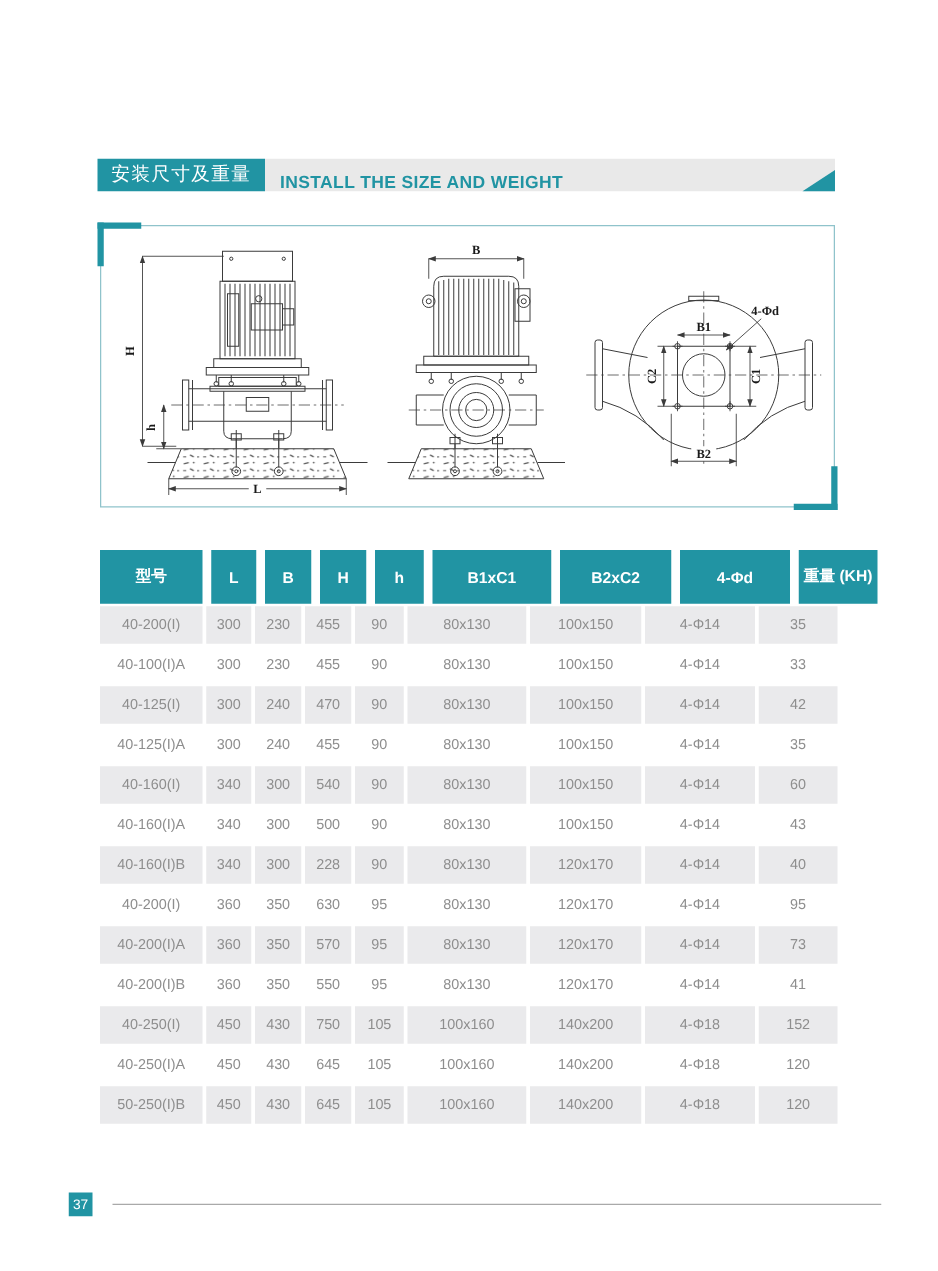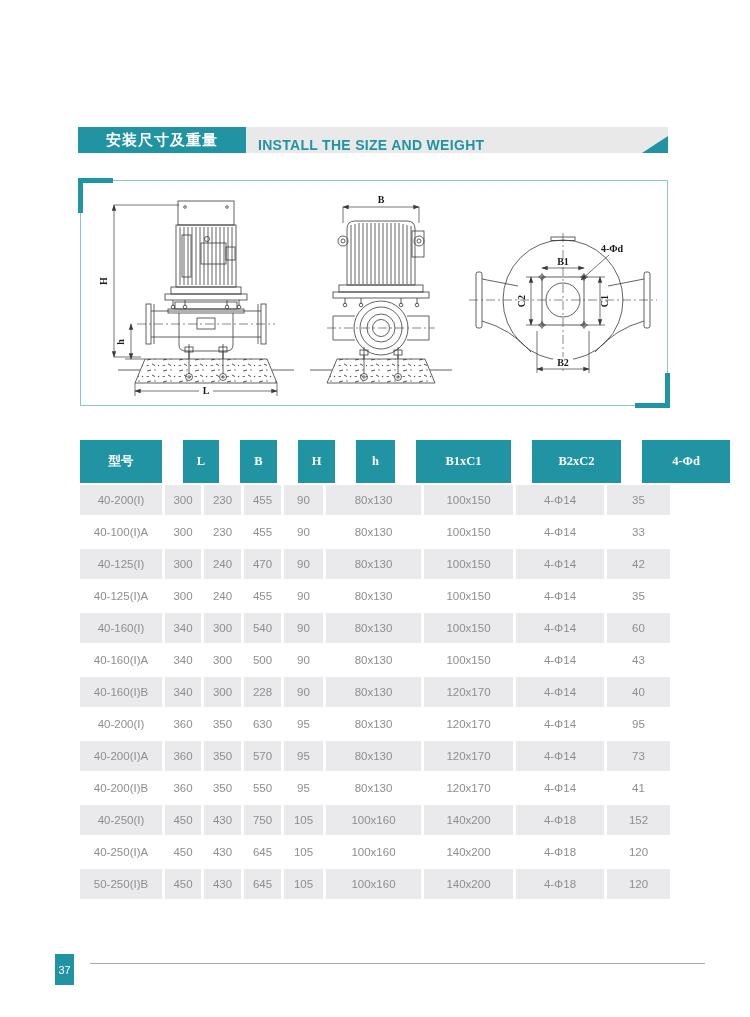--- a/index.html
+++ b/index.html
@@ -1,22 +1,22 @@
 <!DOCTYPE html>
 <html style="--teal: #2194a3; --row_alt: #eaeaec; --table_text: #8e8e8e;"><head>
 <meta charset="utf-8">
 <style>
   html,body{margin:0;padding:0;background:#fff;}
   .page{position:relative;width:750px;height:1017px;background:#fff;overflow:hidden;
         font-family:"Liberation Sans",sans-serif;}
 
   
   .section-header{position:absolute;left:78px;top:127px;width:590px;height:26px;display:flex;}
-  .title-zh{background:var(--teal);color:#fff;font-weight:bold;font-size:15px;
-            line-height:26px;padding:0 28px;white-space:nowrap;letter-spacing:1px;}
+  .title-zh{background:var(--teal);color:#fff;font-weight:normal;font-size:15px;
+            line-height:26px;padding:0 11px;white-space:nowrap;letter-spacing:1px;}
   .title-en-bar{flex:1;background:#e9e9e9;position:relative;display:flex;align-items:flex-end;
                 padding-left:12px;}
   .title-en{color:var(--teal);font-weight:bold;font-size:14px;letter-spacing:.3px;}
   .corner-triangle{position:absolute;right:0;bottom:0;width:0;height:0;
                    border-left:26px solid transparent;border-bottom:17px solid var(--teal);}
 
   
   .drawing-panel{position:absolute;left:80px;top:180px;width:586px;height:224px;
                  border:1px solid #8fc3cb;background:#fff;}
   .corner{position:absolute;width:30px;height:30px;pointer-events:none;}
@@ -25,30 +25,30 @@
   .drawing-panel svg{display:block;width:100%;height:100%;}
   .ln{fill:none;stroke:#3b3b3b;stroke-width:.8;}
   .dim{fill:none;stroke:#3b3b3b;stroke-width:.7;}
   .cl{fill:none;stroke:#3b3b3b;stroke-width:.6;stroke-dasharray:9 3 2 3;}
   .fnd{fill:url(#spk);stroke:#3b3b3b;stroke-width:.8;}
   .dimtext{font-family:"Liberation Serif",serif;font-weight:bold;font-size:10px;fill:#1a1a1a;}
 
   
   .dim-table{position:absolute;left:80px;top:440px;width:590px;
              --cols:82px 36px 37px 37px 39px 95px 89px 88px 63px;}
-  .thead{display:grid;grid-template-columns:var(--cols);column-gap:21px;height:43px;margin-bottom:2px;font-family:Liberation Serif, serif;}
+  .thead{display:grid;grid-template-columns:var(--cols);column-gap:7px;height:43px;margin-bottom:2px;}
   .hcell{background:var(--teal);color:#fff;font-size:12.5px;font-weight:bold;
          display:flex;align-items:center;justify-content:center;}
   .trow{display:grid;grid-template-columns:var(--cols);column-gap:3px;height:30px;margin-bottom:2px;}
   .tcell{display:flex;align-items:center;justify-content:center;font-size:11.5px;
          color:#8e8e8e;background:#fff;}
   .trow:nth-child(odd) .tcell{background:#eaeaec;}
 
   
-  .page-badge{position:absolute;left:55px;top:954px;width:19px;height:31px;background:var(--teal);
+  .page-badge{position:absolute;left:55px;top:954px;width:19px;height:19px;background:var(--teal);
               color:#fff;font-size:11px;display:flex;align-items:center;justify-content:center;}
   .footer-line{position:absolute;left:90px;top:963px;width:615px;height:1px;background:#a9a9a9;}
 </style>
 </head>
 <body>
 
 <div class="page">
 
   <div class="section-header">
     <div class="title-zh">安装尺寸及重量</div>

